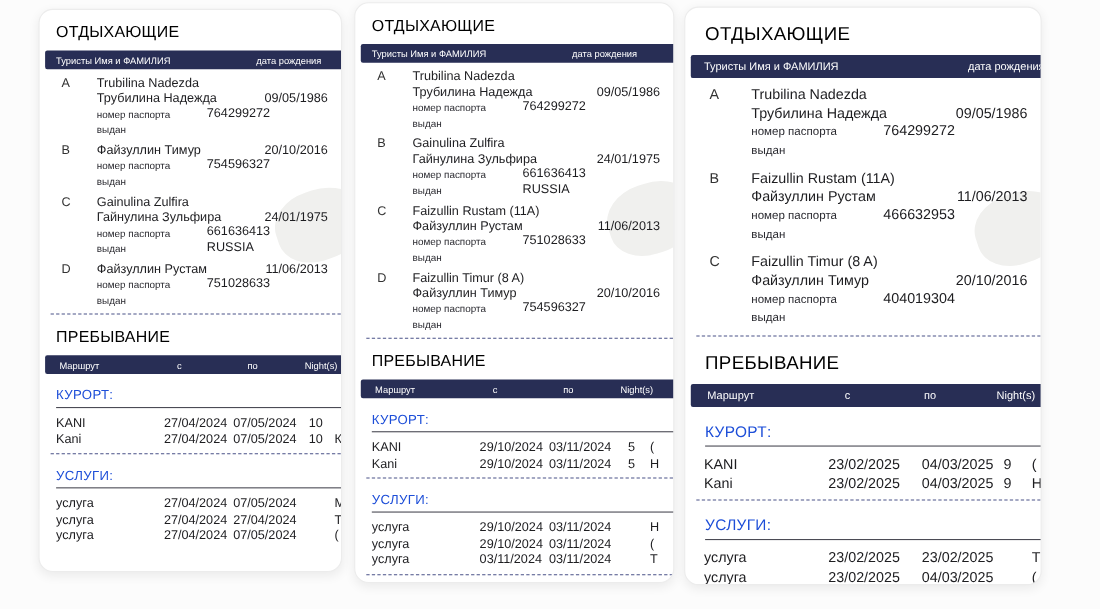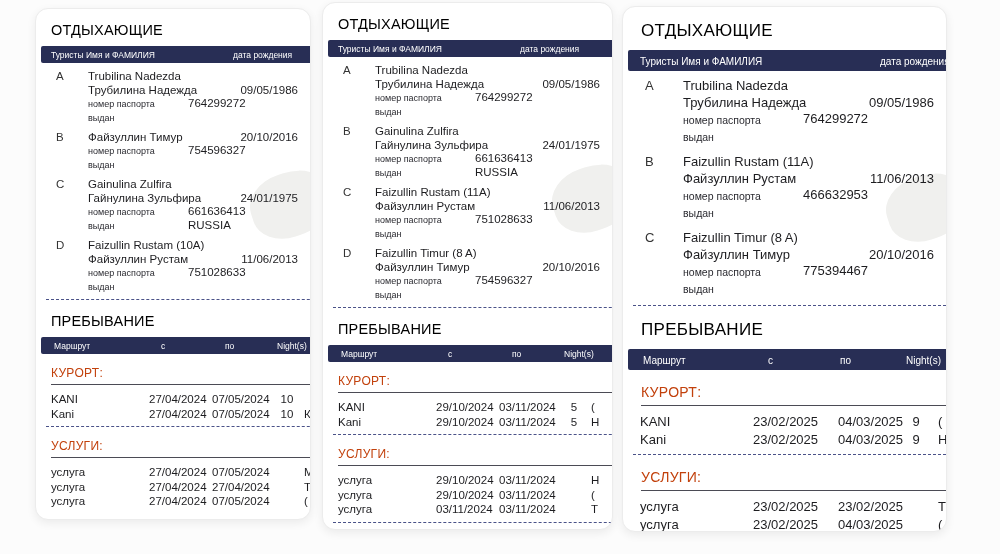--- a/index.html
+++ b/index.html
@@ -47,21 +47,21 @@
   .t-line3,.t-line4{display:flex}
   .t-label{color:#2a2a30;flex:none}
   .size-s .t-label{width:100px;font-size:9px;line-height:13px;padding-top:1px}
   .size-l .t-label{width:120px;font-size:10.5px;line-height:16px;padding-top:1px}
   .size-s .t-val{font-size:11.5px;line-height:13px}
   .size-l .t-val{font-size:13px;line-height:16px}
 
   .dash{border-top:1px dashed #4a5288;margin-left:10px;width:calc(100% + 60px);
         margin-top:4px;margin-bottom:2px}
   .subhead{border-bottom:1.5px solid #4b4b55;width:calc(100% + 60px);
-           box-sizing:border-box;color:#c2410c}
+           box-sizing:border-box;color:#1d4ed8}
   .size-s .subhead{font-size:12px;margin:12px 0 0 15px;padding-bottom:4px;letter-spacing:.3px}
   .size-l .subhead{font-size:14px;margin:14px 0 0 18px;padding-bottom:5px;letter-spacing:.3px}
 
   .rows{margin-top:7px;margin-bottom:5px}
   .srow{display:grid;align-items:baseline;white-space:nowrap}
   .size-s .srow{grid-template-columns:98px 63px 63px 24px 44px;
                 padding-left:15px;font-size:11.5px;line-height:14.5px}
   .size-l .srow{grid-template-columns:113px 85px 70px 16px 46px;
                 padding-left:17px;font-size:13px;line-height:18px}
   .srow .num{text-align:center}
@@ -135,21 +135,20 @@
       </div>
       <div class="t-line4">
         <span class="t-label">выдан</span>
         <span class="t-val">RUSSIA</span>
       </div>
     </div>
   </div>
         <div class="tourist">
     <div class="t-key">D</div>
     <div class="t-body">
-      <div class="t-lat">Faizullin Rustam (10A)</div>
       <div class="t-line2">
         <span class="t-cyr">Файзуллин Рустам</span>
         <span class="t-dob">11/06/2013</span>
       </div>
       <div class="t-line3">
         <span class="t-label">номер паспорта</span>
         <span class="t-val">751028633</span>
       </div>
       <div class="t-line4">
         <span class="t-label">выдан</span>
@@ -392,21 +391,21 @@
         <div class="tourist">
     <div class="t-key">C</div>
     <div class="t-body">
       <div class="t-lat">Faizullin Timur (8 A)</div>
       <div class="t-line2">
         <span class="t-cyr">Файзуллин Тимур</span>
         <span class="t-dob">20/10/2016</span>
       </div>
       <div class="t-line3">
         <span class="t-label">номер паспорта</span>
-        <span class="t-val">775394467</span>
+        <span class="t-val">404019304</span>
       </div>
       <div class="t-line4">
         <span class="t-label">выдан</span>
         <span class="t-val"></span>
       </div>
     </div>
   </div>
       </div>
     <div class="dash"></div>
     <h2 class="card-title">ПРЕБЫВАНИЕ</h2>

